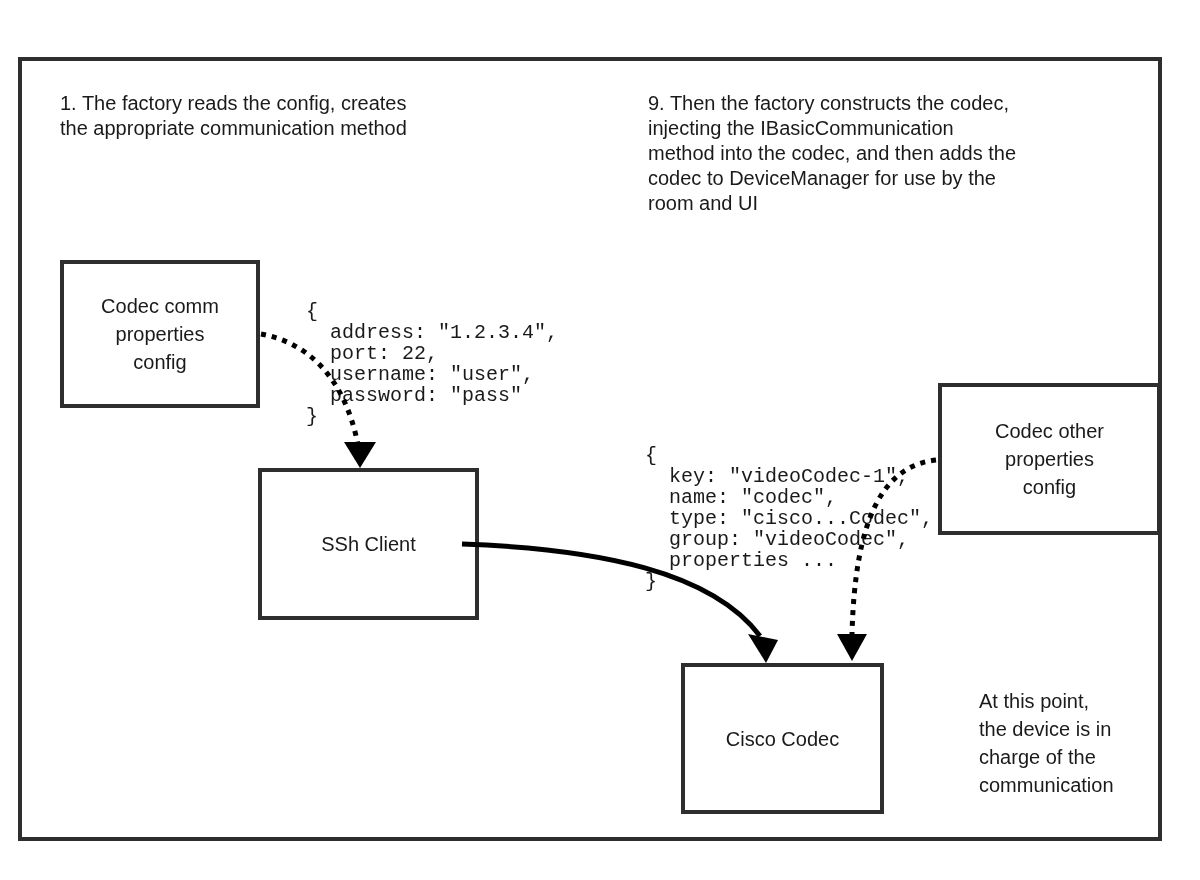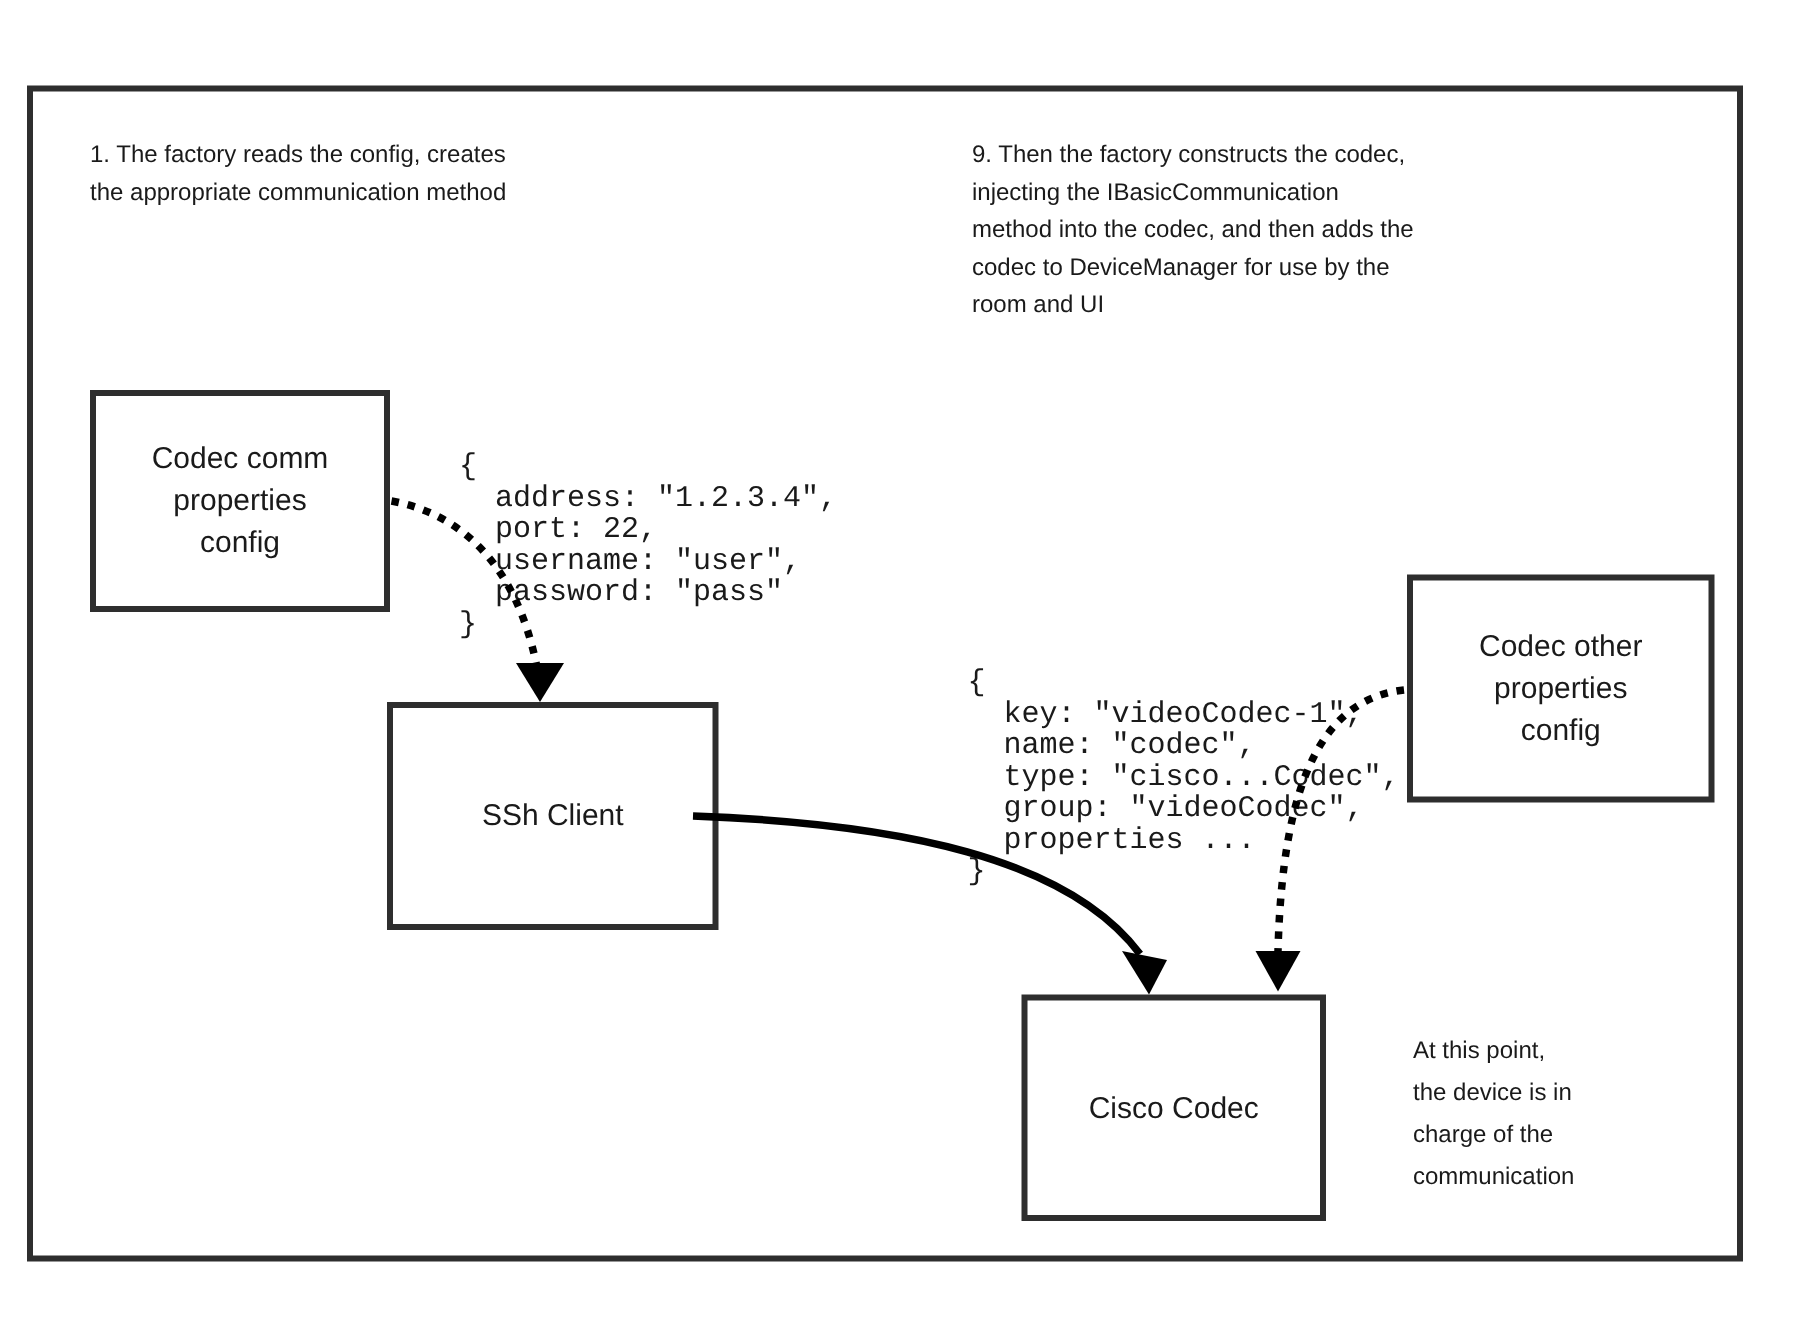--- a/index.html
+++ b/index.html
@@ -12,44 +12,44 @@
   }
   .frame {
     position: absolute;
     left: 18px; top: 57px;
     width: 1144px; height: 784px;
     border: 4px solid #2e2e2e;
     background: #ffffff;
   }
   .note {
     position: absolute;
-    font-size: 16px;
+    font-size: 20px;
     line-height: 25px;
     white-space: pre-line;
     color: #1a1a1a;
   }
   .note-step1 { left: 60px; top: 91px; width: 470px; }
   .note-step2 { left: 648px; top: 91px; width: 480px; }
-  .note-result { left: 942px; top: 687px; width: 220px; line-height: 28px; }
+  .note-result { left: 979px; top: 687px; width: 220px; line-height: 28px; }
   .node {
     position: absolute;
     border: 4px solid #2e2e2e;
     background: #ffffff;
     display: flex;
     align-items: center;
     justify-content: center;
     text-align: center;
     font-size: 20px;
     line-height: 28px;
     white-space: pre-line;
     color: #1a1a1a;
   }
   .node-codec-comm  { left: 60px;  top: 260px; width: 200px; height: 148px; }
   .node-ssh-client  { left: 258px; top: 468px; width: 221px; height: 152px; }
-  .node-codec-other { left: 938px; top: 383px; width: 205px; height: 152px; }
+  .node-codec-other { left: 938px; top: 383px; width: 223px; height: 152px; }
   .node-cisco-codec { left: 681px; top: 663px; width: 203px; height: 151px; align-items: center; }
   .code {
     position: absolute;
     font-family: "Liberation Mono", "DejaVu Sans Mono", monospace;
     font-size: 20px;
     line-height: 21px;
     white-space: pre;
     color: #1a1a1a;
   }
   .code-comm  { left: 306px; top: 301px; }

